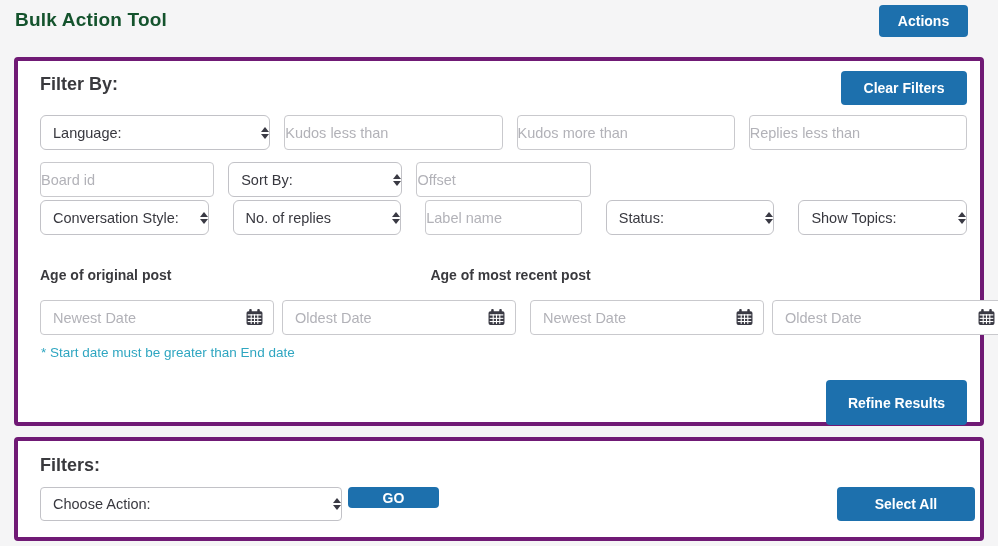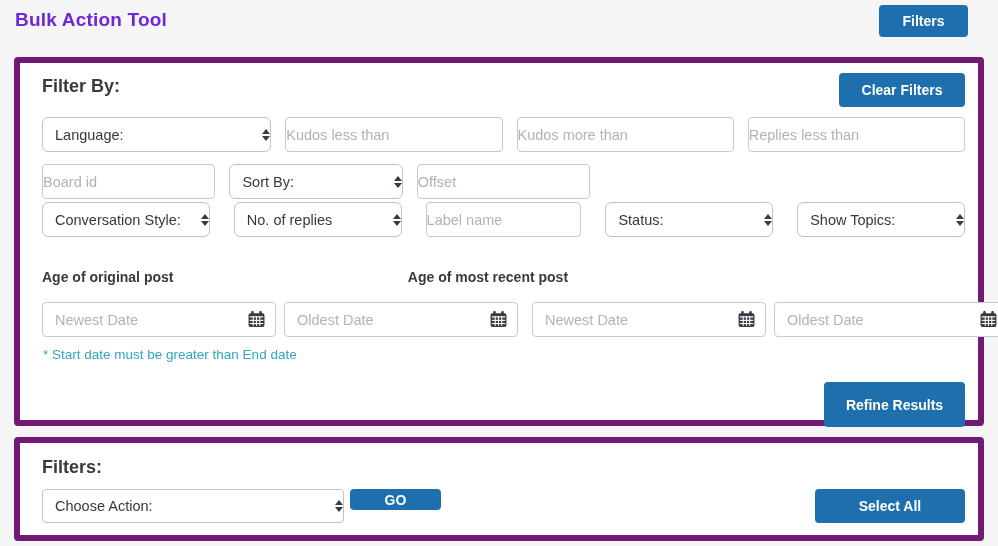--- a/index.html
+++ b/index.html
@@ -6,32 +6,32 @@
   html,body { width:998px; height:546px; }
   body {
     background:#f5f5f6;
     font-family:"Liberation Sans", sans-serif;
     color:#3b3b3f;
     position:relative;
     overflow:hidden;
   }
   .page-title {
     position:absolute; left:15px; top:9px;
-    font-size:19px; font-weight:bold; color:#6d28d9; letter-spacing:0.2px;
+    font-size:19px; font-weight:bold; color:#14532d; letter-spacing:0.2px;
   }
   .btn {
     background:#1d70ad; color:#fff; border:none; border-radius:4px;
     font-family:"Liberation Sans", sans-serif;
     font-size:14px; font-weight:bold; cursor:pointer;
     display:flex; align-items:center; justify-content:center;
   }
   .export-btn { position:absolute; top:5px; right:30px; width:89px; height:32px; }
   .panel {
     position:absolute; left:14px; width:970px;
-    background:#fff; border:6px solid #701a75; border-radius:4px;
+    background:#fff; border:4px solid #701a75; border-radius:4px;
   }
   .filter-panel { top:57px; height:369px; }
   .actions-panel { top:437px; height:104px; }
   .section-title {
     position:absolute; left:22px; top:13px;
     font-size:18px; font-weight:600; color:#3a3a3e;
   }
   .clear-filters-btn { position:absolute; top:10px; right:13px; width:126px; height:34px; }
   .refine-btn { position:absolute; top:319px; right:13px; width:141px; height:45px; }
 
@@ -51,21 +51,21 @@
 
   .select {
     height:35px; border:1px solid #c2c2c7; border-radius:6px; background:#fff;
     display:flex; align-items:center; padding:0 0 0 12px; cursor:pointer;
   }
   .sel-label { flex:1; font-size:14.5px; color:#38383f; white-space:nowrap; overflow:hidden; }
   .arrows { display:flex; flex-direction:column; align-items:center; gap:2px; }
   .tri-up { width:0; height:0; border-left:4px solid transparent; border-right:4px solid transparent; border-bottom:5px solid #3a3a44; }
   .tri-down { width:0; height:0; border-left:4px solid transparent; border-right:4px solid transparent; border-top:5px solid #3a3a44; }
 
-  .age-row { position:absolute; left:22px; right:13px; top:206px; display:flex; gap:5px; }
+  .age-row { position:absolute; left:22px; right:13px; top:206px; display:flex; gap:28px; }
   .age-label {
     flex:0 0 calc((100% - 56px)/5*2 + 14px);
     font-size:14px; font-weight:600; color:#3a3a3e;
   }
   .date-row { position:absolute; left:22px; right:13px; top:239px; display:flex; gap:14px; height:35px; }
   .date-group { flex:0 0 calc((100% - 56px)/5*2 + 14px); display:flex; gap:8px; }
   .datefield {
     flex:1; min-width:0; height:35px; border:1px solid #c9c9cd; border-radius:4px;
     background:#fff; display:flex; align-items:center; padding:0 10px 0 0;
   }
@@ -77,28 +77,28 @@
   .datefield input::placeholder { color:#b2b2b8; opacity:1; }
   .cal-icon { flex:0 0 auto; width:17px; height:17px; cursor:pointer; }
 
   .date-note { position:absolute; left:23px; top:284px; font-size:13.5px; color:#2fa6c1; }
 
   .choose-action-select {
     position:absolute; left:22px; top:46px; width:302px; height:34px;
     border-radius:4px; border:1px solid #c2c2c7;
   }
   .go-btn { position:absolute; left:330px; top:46px; width:91px; height:21px; }
-  .select-all-btn { position:absolute; top:46px; right:13px; width:150px; height:34px; }
+  .select-all-btn { position:absolute; top:46px; right:5px; width:138px; height:34px; }
   .actions-panel .section-title { top:14px; }
 </style>
 </head>
 <body>
 
 <h1 class="page-title">Bulk Action Tool</h1>
-<button class="btn export-btn">Filters</button>
+<button class="btn export-btn">Actions</button>
 
 <section class="panel filter-panel">
   <h2 class="section-title">Filter By:</h2>
   <button class="btn clear-filters-btn">Clear Filters</button>
 
   <div class="row row-1">
     <div class="select">
       <span class="sel-label">Language:</span>
       <span class="arrows">
           <i class="tri-up"></i>

